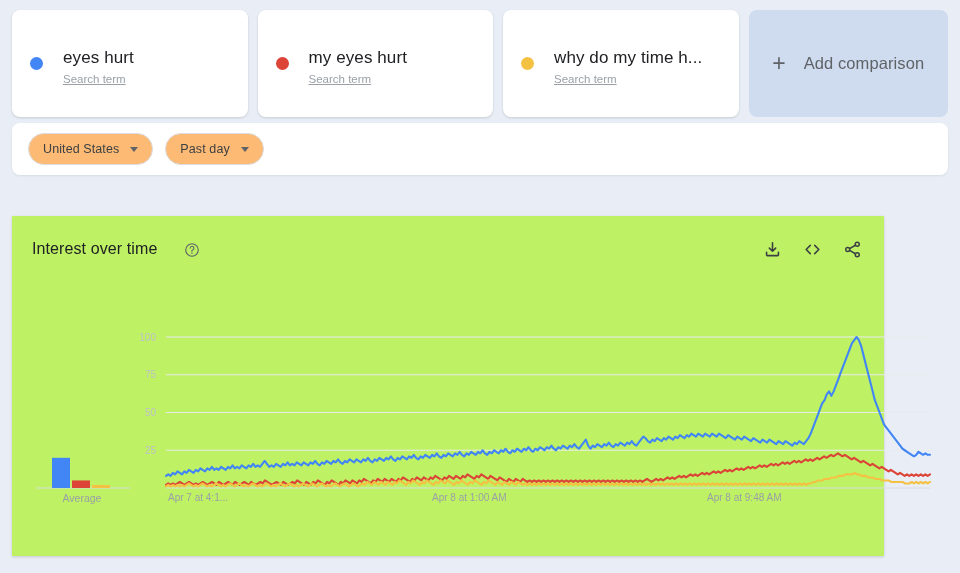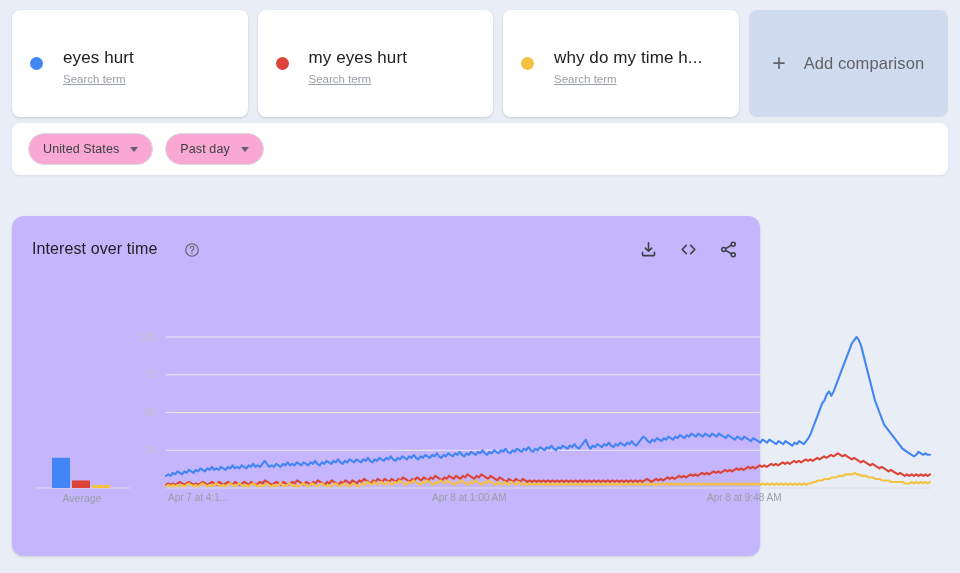--- a/index.html
+++ b/index.html
@@ -72,39 +72,39 @@
     padding-left: 16px;
     box-sizing: border-box;
   }
   .chip {
     height: 30px;
     border: 1px solid #dadce0;
     border-radius: 16px;
     display: flex; align-items: center;
     padding: 0 14px;
     margin-right: 12px;
-    background: #f9a8d4;
+    background: #fdba74;
     cursor: pointer;
     white-space: nowrap;
   }
   .chip-label { font-size: 12.5px; color: #3c4043; letter-spacing: .1px; }
   .caret {
     width: 0; height: 0;
     border-left: 4.5px solid transparent;
     border-right: 4.5px solid transparent;
     border-top: 5px solid #5f6368;
     margin-left: 11px;
   }
 
   
   .chart-card {
     position: absolute; left: 12px; top: 216px;
-    width: 748px; height: 340px;
-    background: #c4b5fd;
-    border-radius: 12px;
+    width: 872px; height: 340px;
+    background: #bef264;
+    border-radius: 0;
     box-shadow: 0 1px 2px rgba(60,64,67,.12), 0 1px 3px rgba(60,64,67,.08);
   }
   .chart-title {
     position: absolute; left: 20px; top: 24px;
     font-size: 16px; color: #202124; letter-spacing: .1px;
   }
   .help-icon {
     position: absolute; left: 172px; top: 26px;
     width: 16px; height: 16px;
     cursor: pointer;

